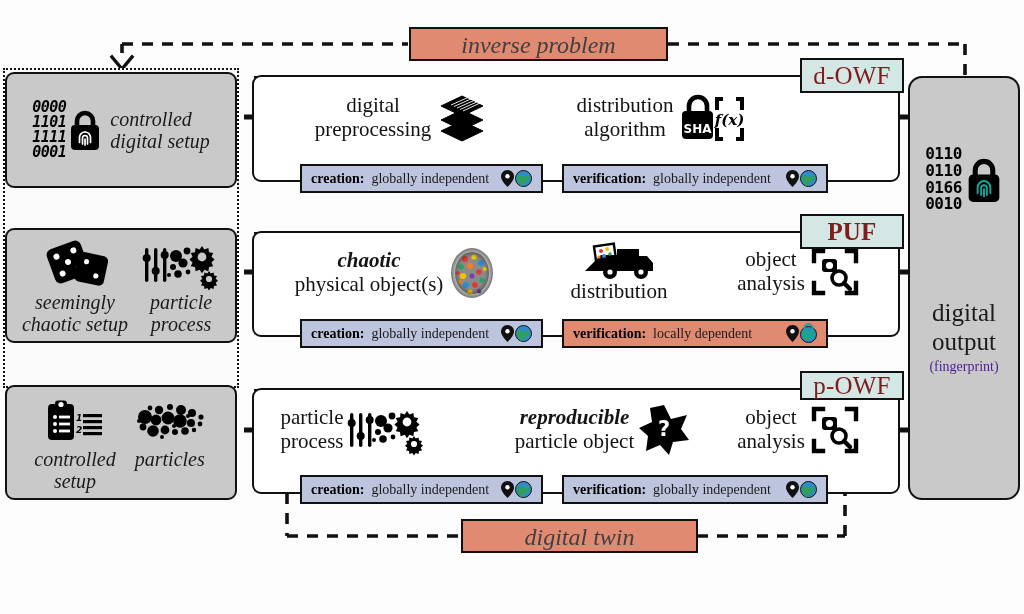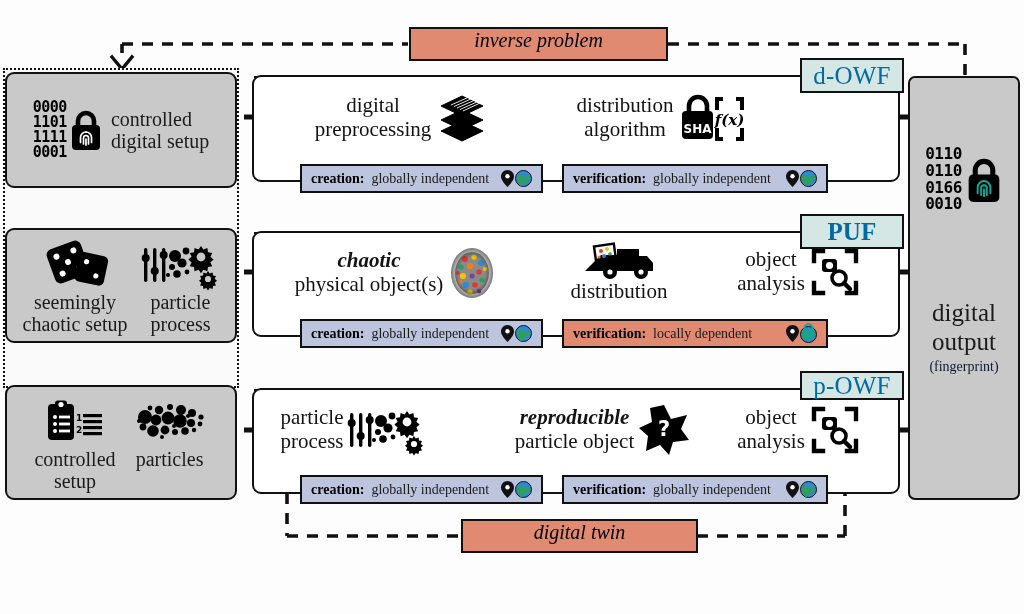--- a/index.html
+++ b/index.html
@@ -20,21 +20,21 @@
   }
 
   
   .setup-box{
     background:#c9c9c9;
     border:2.5px solid #111;
     border-radius:9px;
     display:flex;flex-direction:column;align-items:center;justify-content:center;
     text-align:center;
   }
-  .setup-row{display:flex;align-items:center;justify-content:flex-end;gap:10px;}
+  .setup-row{display:flex;align-items:center;justify-content:flex-end;gap:10px;font-style:italic;}
   .setup-cell{display:flex;flex-direction:column;align-items:center;justify-content:flex-start;}
   .setup-txt{font-size:20px;line-height:1.12;color:#1b1b1b;}
   .setup-sub{font-size:14.5px;color:#1b1b1b;margin-top:5px;}
 
   
   .proc-box{
     background:#fff;
     border:2.5px solid #111;
     border-radius:9px;
   }
@@ -52,41 +52,41 @@
   .badge.blue{background:#bcc4de;}
   .badge.red{background:#e08a72;}
   .badge b{font-weight:bold;color:#000;font-size:14px;}
   .badge .bico{display:flex;align-items:center;gap:1px;margin-left:auto;}
 
   
   .owf-tag{
     background:#d5e7e4;
     border:2px solid #111;
     display:flex;align-items:center;justify-content:center;
-    font-size:25px;color:#0369a1;
+    font-size:25px;color:#7f1d1d;
     letter-spacing:.2px;
   }
 
   
   .red-label{
     background:#e08a72;
     border:2px solid #111;
-    display:flex;align-items:flex-start;justify-content:center;
-    font-style:italic;font-size:20px;color:#000000;
+    display:flex;align-items:flex-end;justify-content:center;
+    font-style:italic;font-size:24px;color:#404040;
   }
 
   
   .out-col{
     background:#c9c9c9;
     border:2.5px solid #111;
-    border-radius:7px;
+    border-radius:14px;
     display:flex;flex-direction:column;align-items:center;
   }
   .out-title{font-size:25px;line-height:1.15;text-align:center;color:#1b1b1b;}
-  .out-sub{font-size:14px;color:#0f172a;text-align:left;margin-top:2px;}
+  .out-sub{font-size:14px;color:#4c1d95;text-align:left;margin-top:2px;}
 
   
   .plabel{font-size:21px;line-height:1.12;text-align:center;color:#131313;}
   .plabel .it{font-style:italic;font-weight:bold;}
 
   
   .binary{
     font-family:"DejaVu Sans Mono", monospace;
     font-weight:bold;
     letter-spacing:-0.5px;

